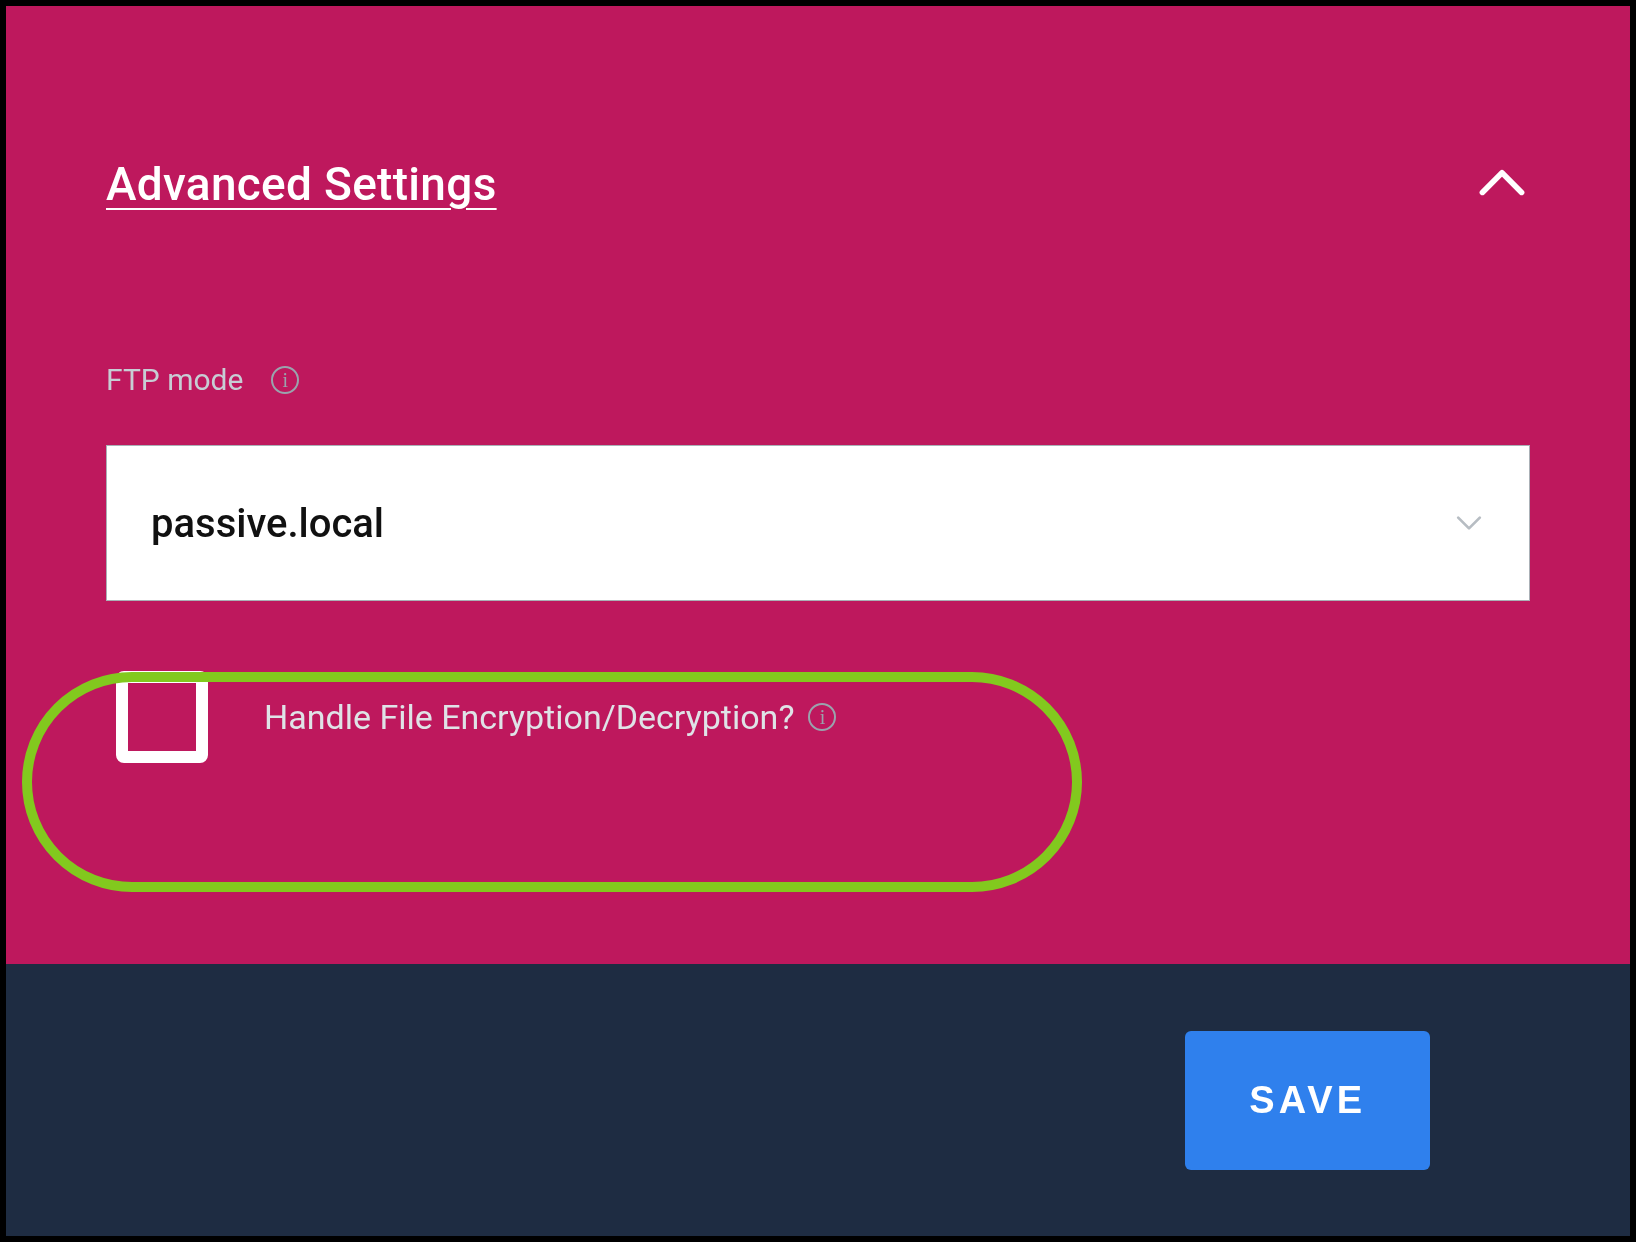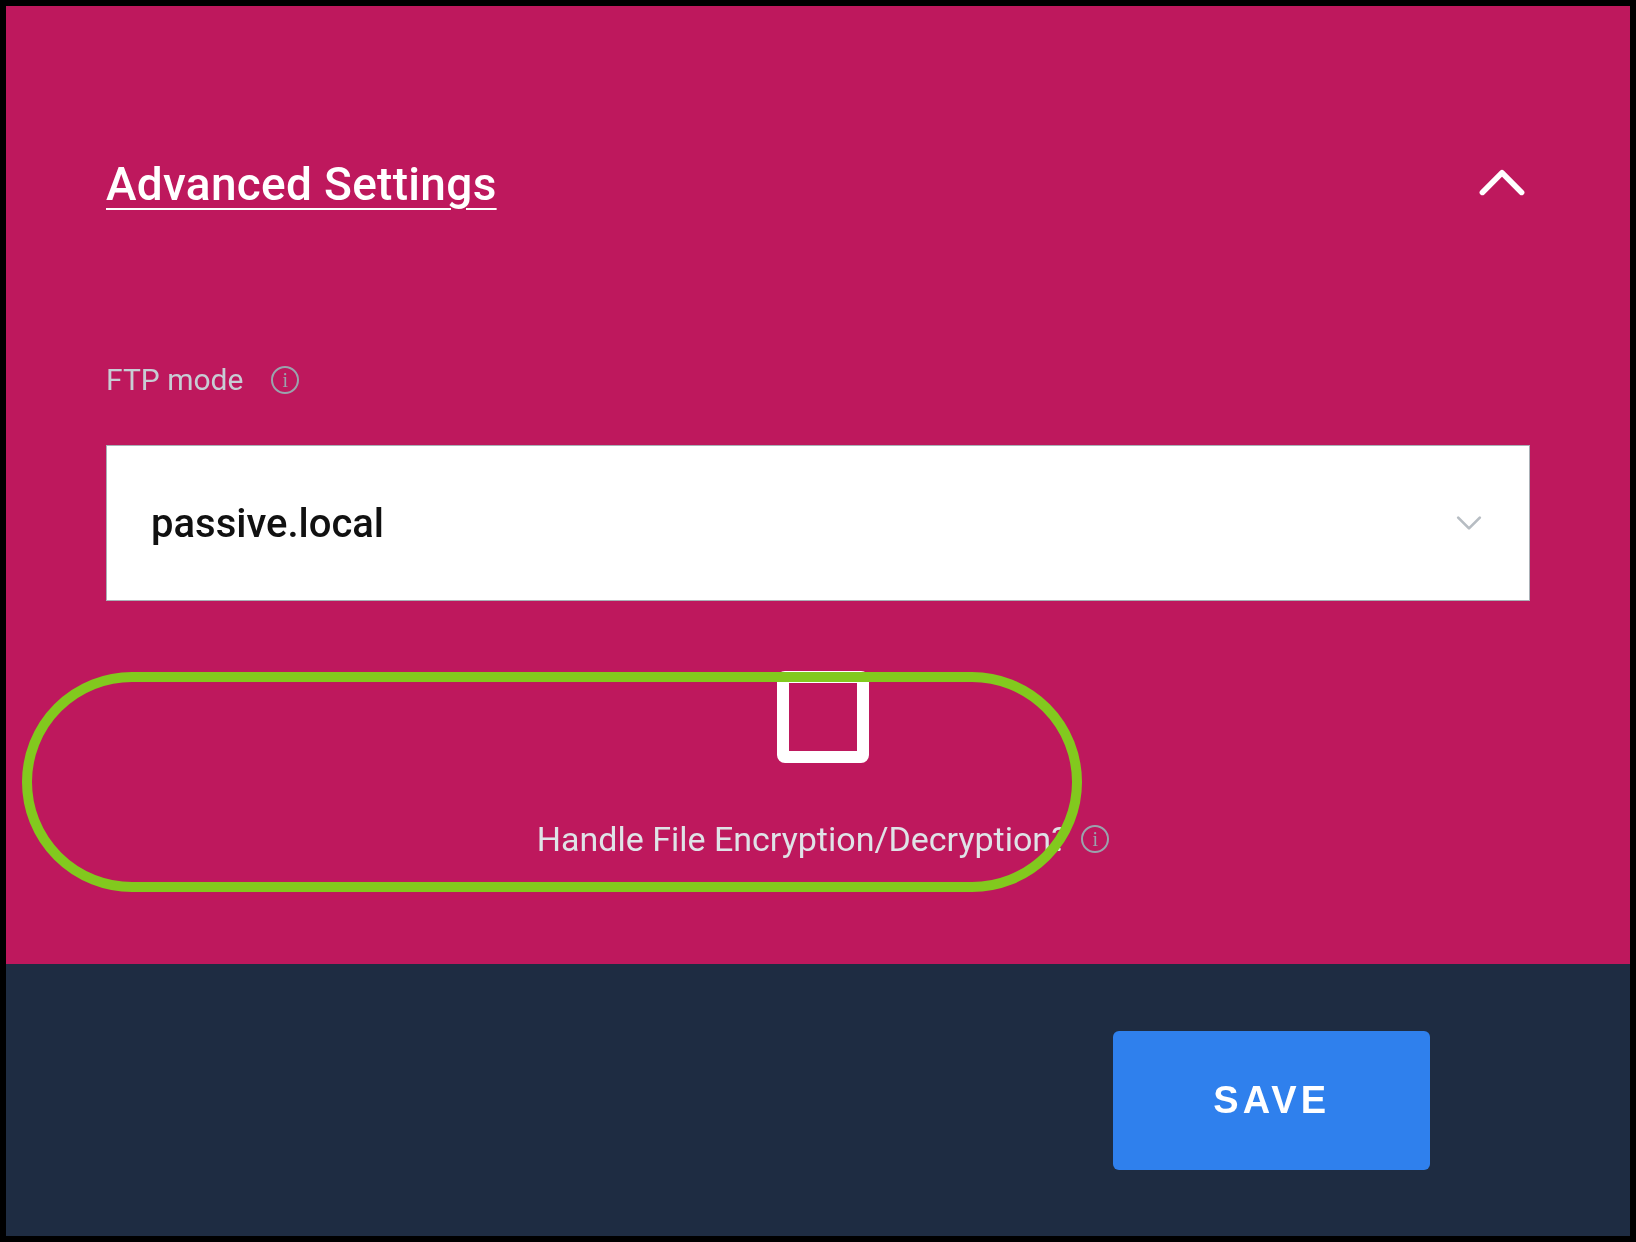--- a/index.html
+++ b/index.html
@@ -134,21 +134,20 @@
     border-radius: 110px;
     pointer-events: none;
   }
 
   .checkbox-row {
     display: flex;
     align-items: center;
     gap: 56px;
     padding-left: 10px;
     margin-top: 20px;
-    flex-direction: column;
   }
   .checkbox {
     width: 92px;
     height: 92px;
     border: 12px solid #fff;
     border-radius: 8px;
     background: transparent;
     cursor: pointer;
     flex-shrink: 0;
   }
@@ -176,21 +175,21 @@
     padding-right: 200px;
   }
   .save-btn {
     background: #2f80ed;
     color: #fff;
     border: none;
     border-radius: 6px;
     font-size: 38px;
     font-weight: 700;
     letter-spacing: 4px;
-    padding: 48px 100px;
+    padding: 48px 64px;
     cursor: pointer;
   }
 </style>
 </head>
 <body>
 
 <div class="frame">
 
   <div class="panel">
 

